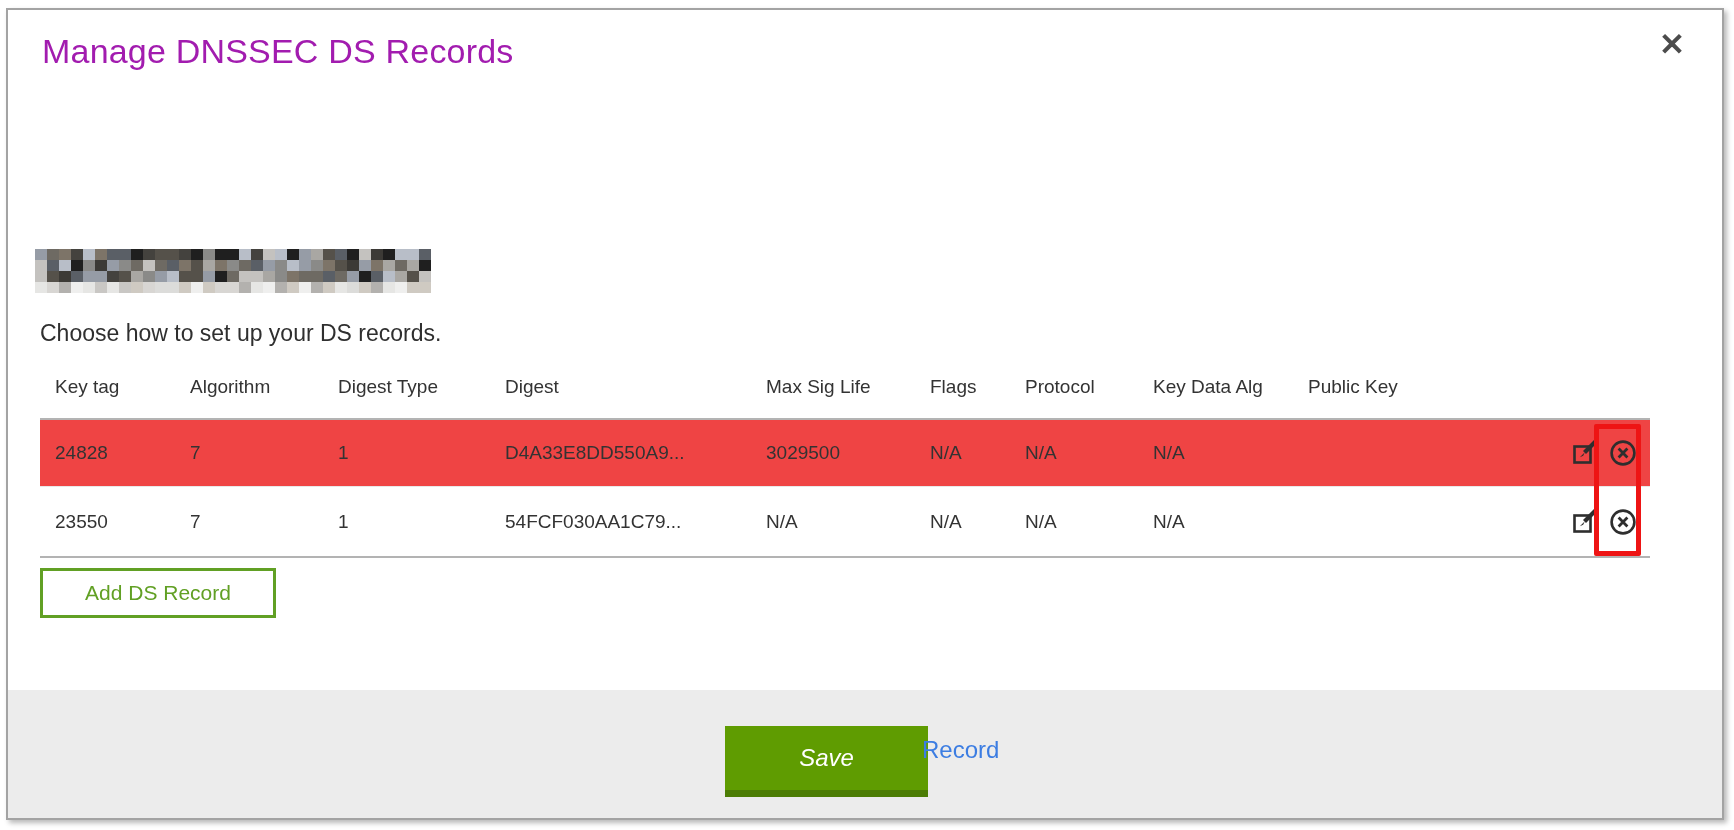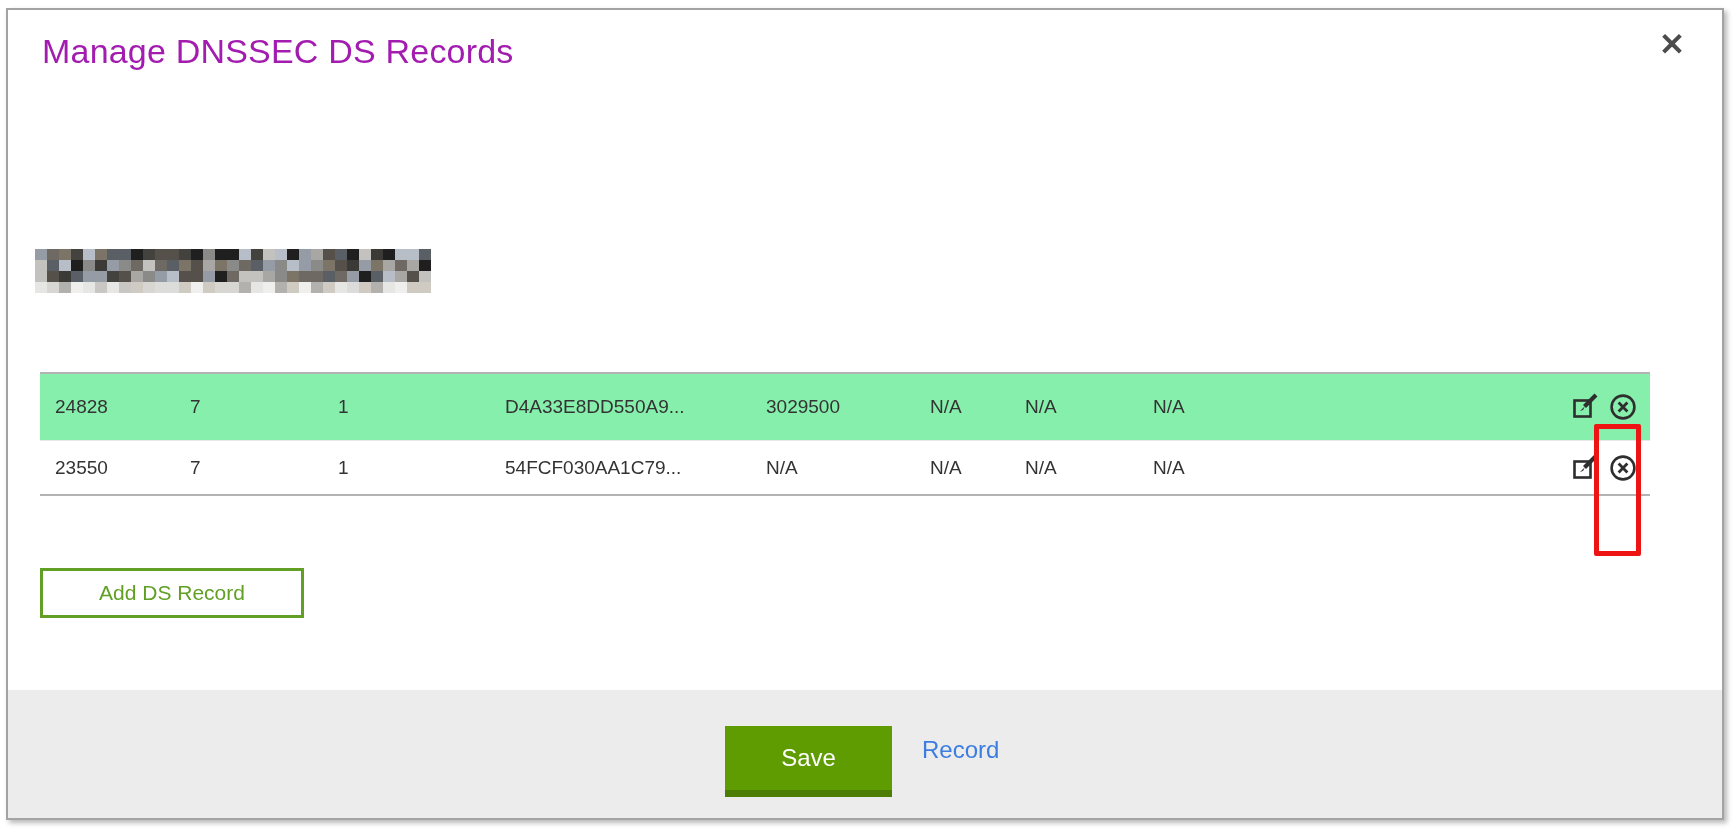--- a/index.html
+++ b/index.html
@@ -29,44 +29,44 @@
   .ds-table { position:absolute; left:40px; top:372px; width:1610px; }
   .t-row { display:flex; align-items:center; }
   .t-head { height:46px; align-items:flex-start; padding-top:4px; }
   .t-cell { padding-left:15px; font-size:19px; color:#333; white-space:nowrap;
     overflow:hidden; }
   .c0{width:135px;} .c1{width:148px;} .c2{width:167px;} .c3{width:261px;}
   .c4{width:164px;} .c5{width:95px;}  .c6{width:128px;} .c7{width:155px;}
   .c8{flex:1;}
   .c-act { width:95px; display:flex; justify-content:flex-end; align-items:center;
     gap:8px; padding-right:12px; }
-  .t-body-row1 { height:68px; background:#86efac; border-top:2px solid #b3b3b3; }
-  .t-body-row2 { height:56px; background:#ffffff; border-top:1px solid #e8e8e8;
+  .t-body-row1 { height:68px; background:#ef4444; border-top:2px solid #b3b3b3; }
+  .t-body-row2 { height:72px; background:#ffffff; border-top:1px solid #e8e8e8;
     border-bottom:2px solid #b3b3b3; }
   .icon-btn { background:none; border:none; padding:0; cursor:pointer;
     width:30px; height:30px; display:flex; align-items:center; justify-content:center; }
   .icon-btn svg { display:block; }
 
   .red-annotation { position:absolute; left:1594px; top:424px; width:47px; height:132px;
     border:5px solid var(--annotation-red,#ee1414); border-radius:2px;
     pointer-events:none; z-index:5; }
 
-  .add-btn { position:absolute; left:40px; top:568px; width:264px; height:50px;
+  .add-btn { position:absolute; left:40px; top:568px; width:236px; height:50px;
     background:#fff; border:3px solid var(--outline-green,#61a024);
     color:var(--outline-green,#61a024); font-size:21px; cursor:pointer;
     font-family:"Liberation Sans", sans-serif; }
 
   .footer { position:absolute; left:0; bottom:0; width:100%; height:128px;
     background:var(--footer-bg,#ececec); }
 
-  .save-btn { position:absolute; left:725px; top:726px; width:167px; height:71px;
+  .save-btn { position:absolute; left:725px; top:726px; width:203px; height:71px;
     background:var(--accent-green,#5f9c01);
     border:none; border-bottom:7px solid var(--accent-green-dark,#4c7d05);
     color:#ffffff; font-size:24px; cursor:pointer;
-    font-family:"Liberation Sans", sans-serif; }
+    font-family:"Liberation Sans", sans-serif;font-style:italic; }
 
   .cancel-link { position:absolute; left:922px; top:736px; font-size:24px;
     color:var(--link-blue,#3c7de2); text-decoration:none; cursor:pointer;
     background:none; border:none; font-family:"Liberation Sans", sans-serif; }
 </style>
 </head>
 <body>
 
 <div class="page">
   <div class="modal">
@@ -207,22 +207,35 @@
       <div class="px" style="background: rgb(230, 230, 228);"></div>
       <div class="px" style="background: rgb(220, 220, 218);"></div>
       <div class="px" style="background: rgb(207, 202, 194);"></div>
       <div class="px" style="background: rgb(179, 177, 174);"></div>
       <div class="px" style="background: rgb(230, 230, 228);"></div>
       <div class="px" style="background: rgb(239, 239, 238);"></div>
       <div class="px" style="background: rgb(207, 202, 194);"></div>
       <div class="px" style="background: rgb(207, 202, 194);"></div>
     </div>
 
+  <div class="instruction">Choose how to set up your DS records.</div>
 
   <div class="ds-table">
+    <div class="t-row t-head">
+      <div class="t-cell c0">Key tag</div>
+      <div class="t-cell c1">Algorithm</div>
+      <div class="t-cell c2">Digest Type</div>
+      <div class="t-cell c3">Digest</div>
+      <div class="t-cell c4">Max Sig Life</div>
+      <div class="t-cell c5">Flags</div>
+      <div class="t-cell c6">Protocol</div>
+      <div class="t-cell c7">Key Data Alg</div>
+      <div class="t-cell c8">Public Key</div>
+      <div class="c-act"></div>
+    </div>
 
     <div class="t-row t-body-row1">
       <div class="t-cell c0">24828</div>
       <div class="t-cell c1">7</div>
       <div class="t-cell c2">1</div>
       <div class="t-cell c3">D4A33E8DD550A9...</div>
       <div class="t-cell c4">3029500</div>
       <div class="t-cell c5">N/A</div>
       <div class="t-cell c6">N/A</div>
       <div class="t-cell c7">N/A</div>

